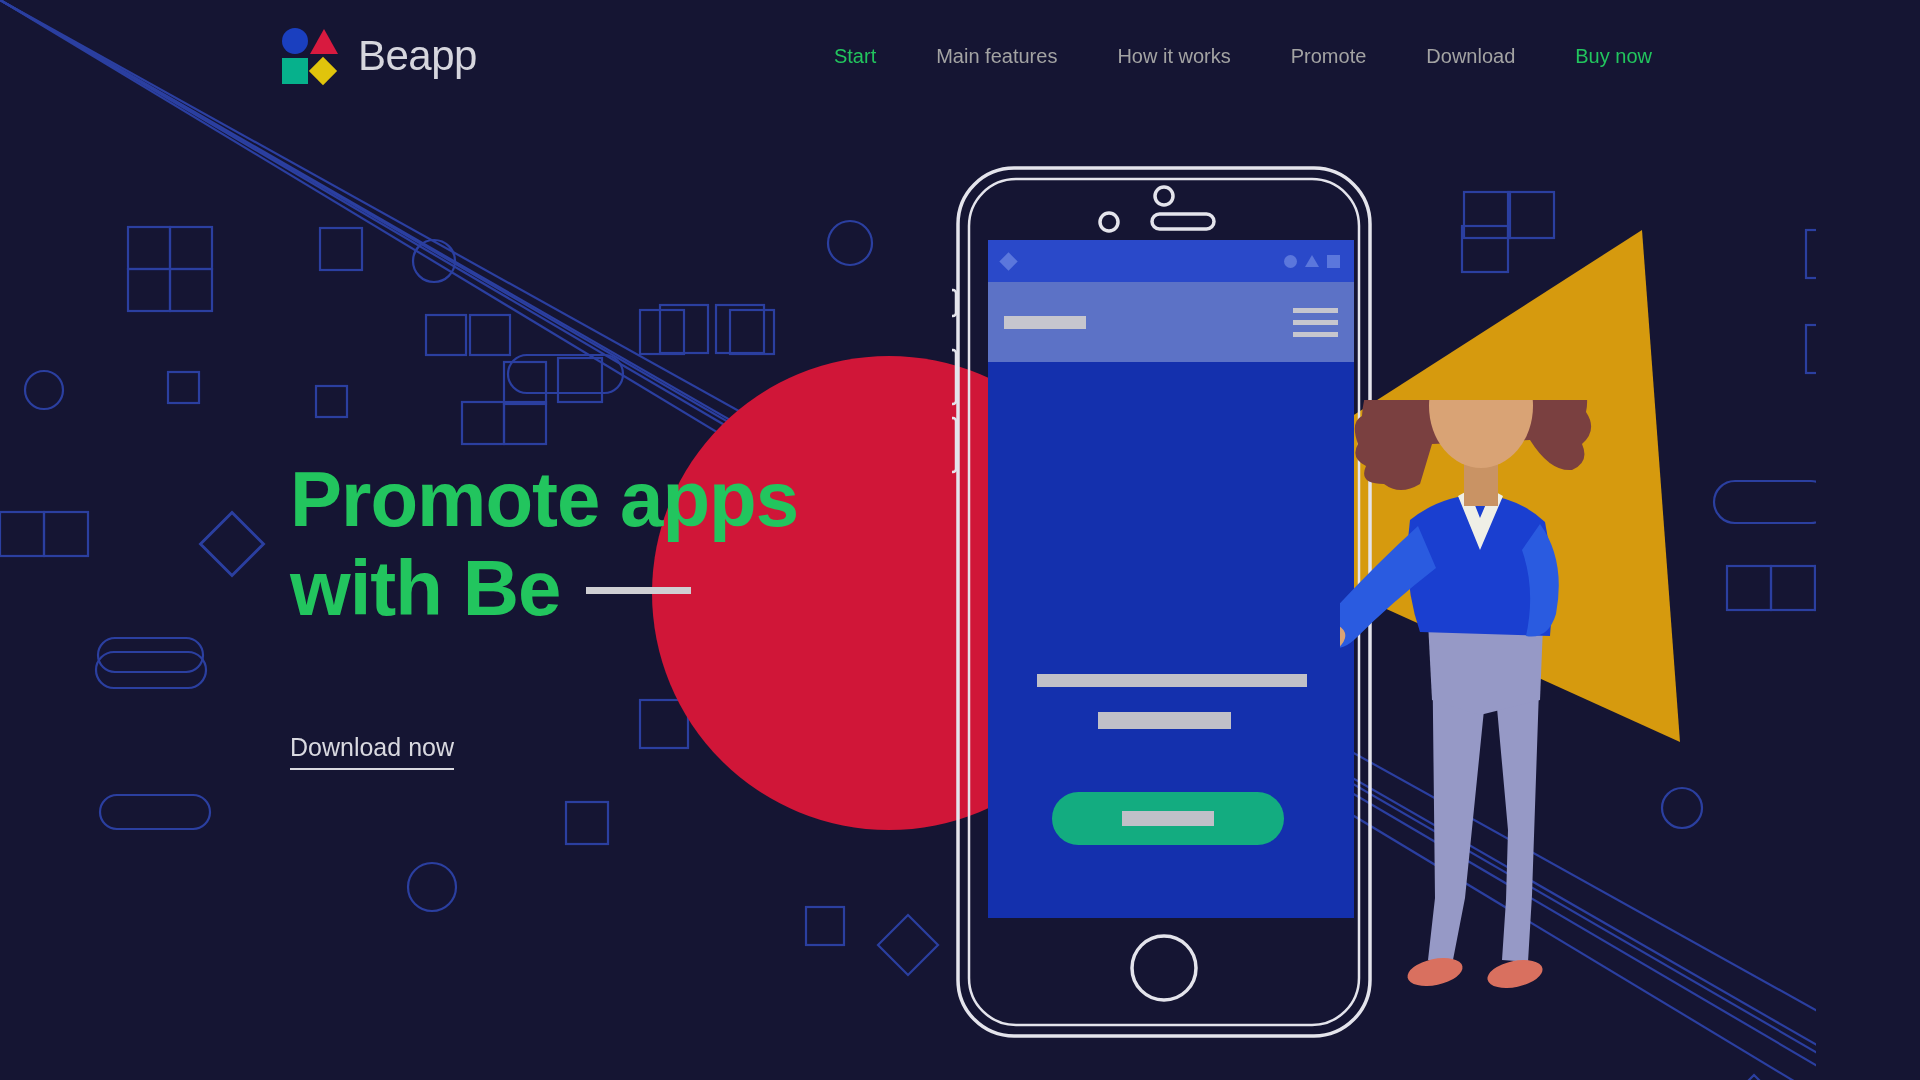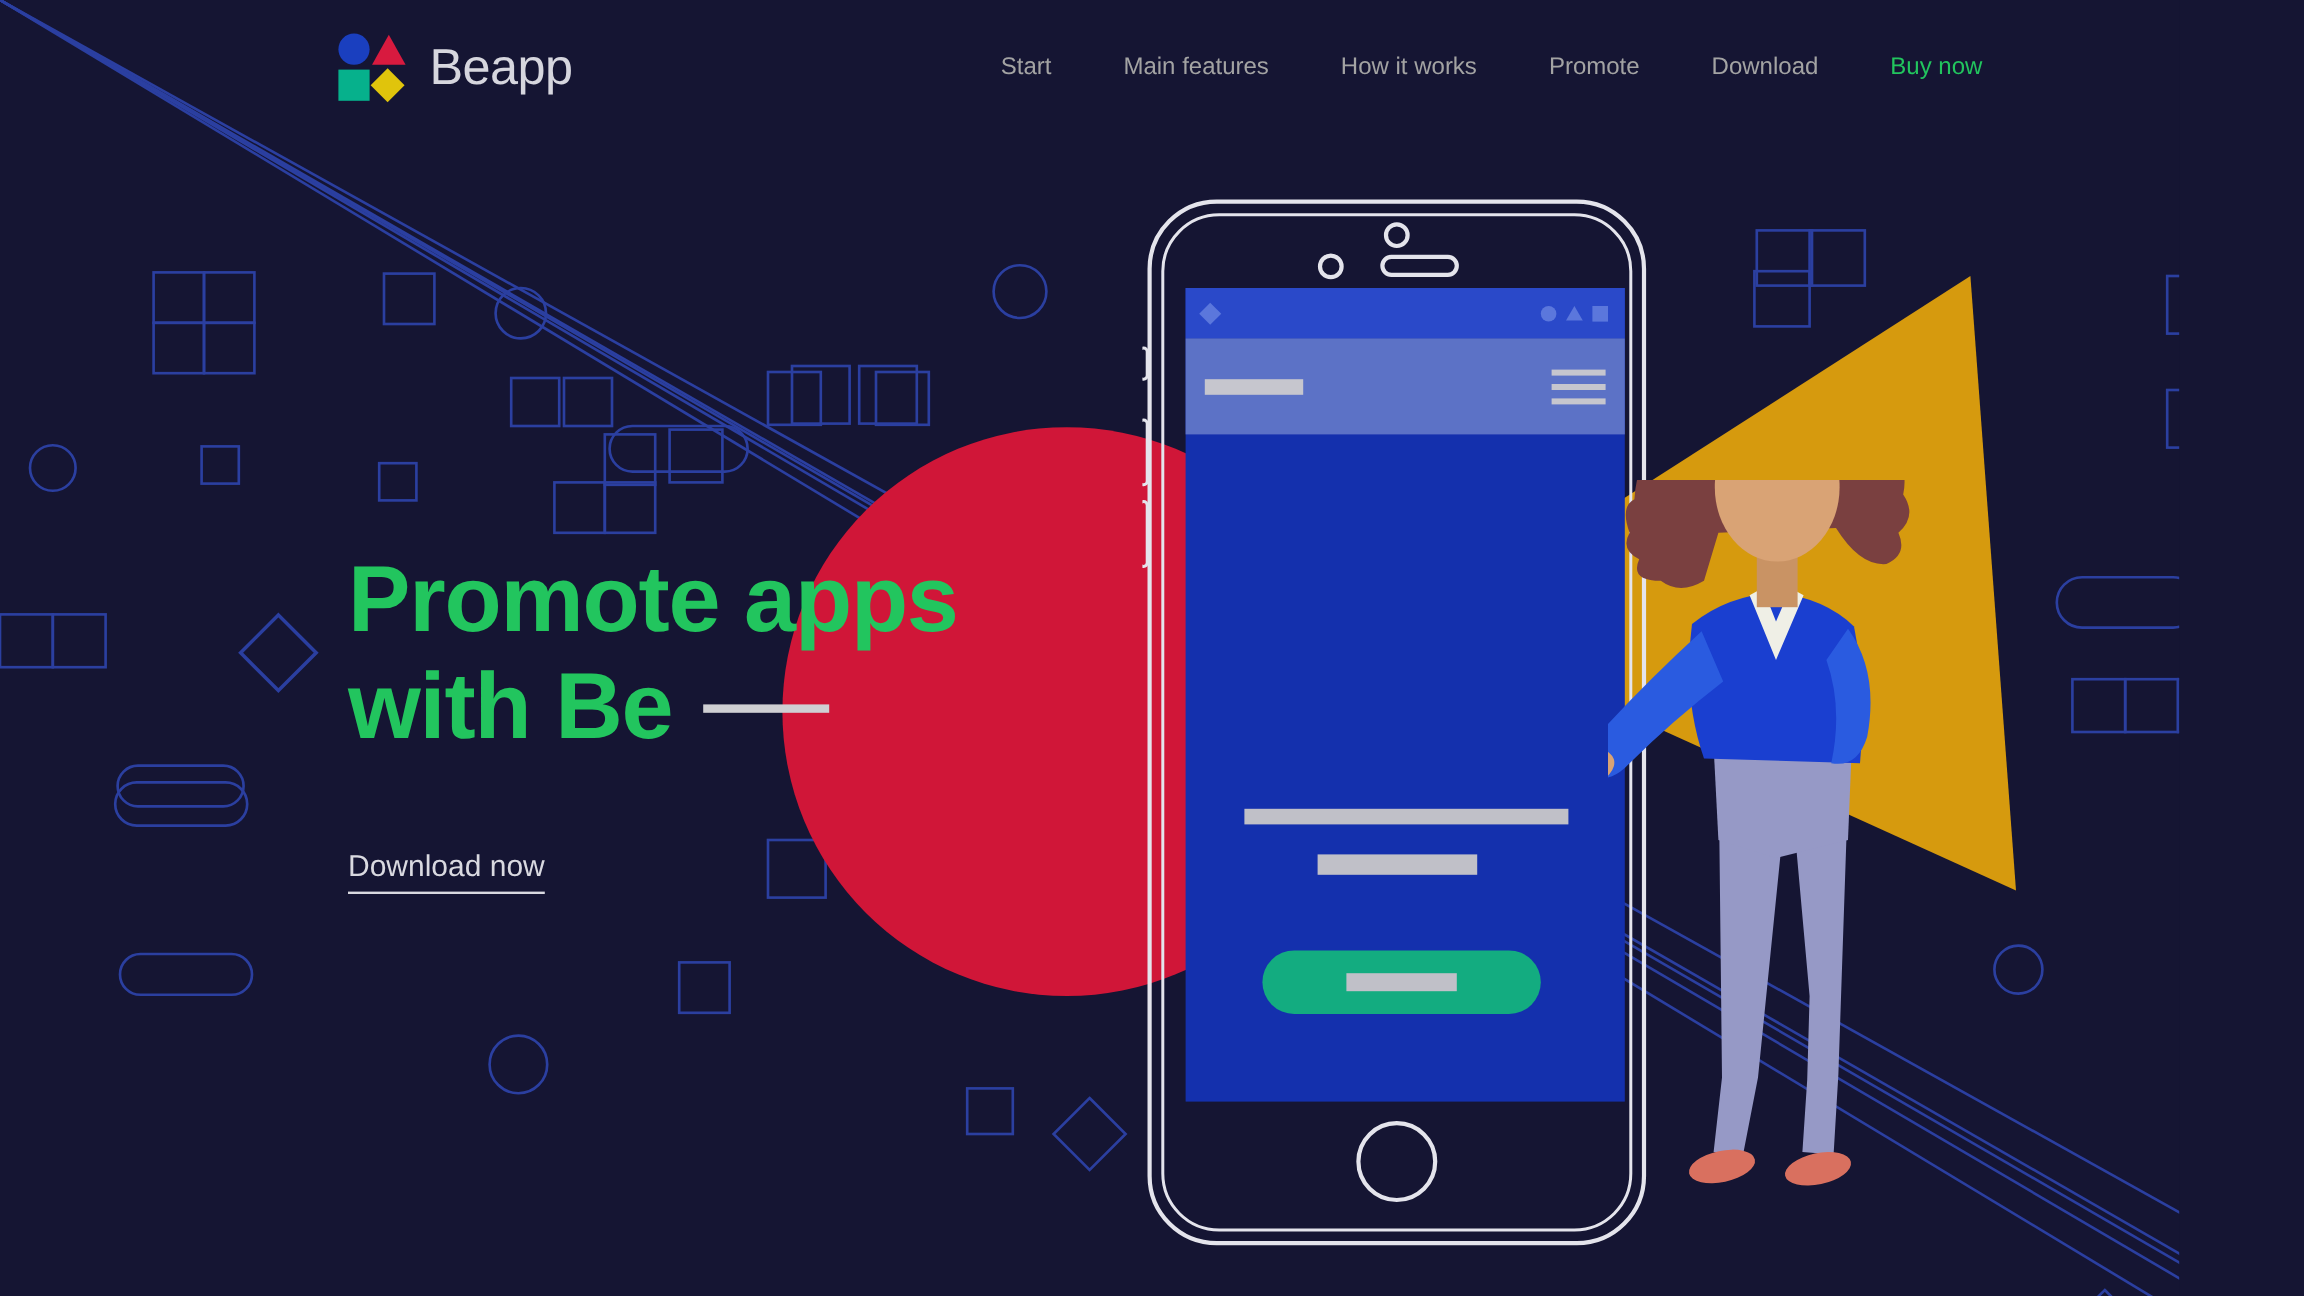--- a/index.html
+++ b/index.html
@@ -29,35 +29,35 @@
   .lm-diamond { width:20px; height:20px; background:#E0C40C; left:31px; top:33px; transform:rotate(45deg); }
   .brand-name {
     margin-left:22px; font-size:42px; font-weight:400; color:#D6D6DE;
     letter-spacing:-0.5px; line-height:1;
   }
 
   .nav { margin-left:auto; margin-right:268px; display:flex; align-items:center; gap:0; }
   .nav a {
     color:#a3a3a3; font-size:20px; text-decoration:none; padding:0 30px; white-space:nowrap;
   }
-  .nav a.active { color:#a3a3a3; }
+  .nav a.active { color:#22c55e; }
   .nav a.accent { color:#22c55e; padding-right:0; }
 
   
   .hero-copy { position:absolute; left:290px; top:455px; z-index:40; }
   .hero-title {
     font-size:78px; font-weight:700; color:#22c55e; line-height:1.14;
     letter-spacing:-1px; white-space:nowrap;
   }
   .hero-title .rule {
     display:inline-block; width:105px; height:7px; background:#CFCFD3;
     vertical-align:middle; margin-left:26px; margin-bottom:8px;
   }
   .hero-cta {
-    display:inline-block; margin-top:75px; font-size:25px; color:#D9D9E0;
+    display:inline-block; margin-top:100px; font-size:25px; color:#D9D9E0;
     text-decoration:none; border-bottom:2.5px solid #D9D9E0; padding-bottom:6px;
   }
 
   
   .red-circle {
     position:absolute; left:652px; top:356px; width:474px; height:474px;
     border-radius:50%; background:#D01638; z-index:20;
   }
 
   

